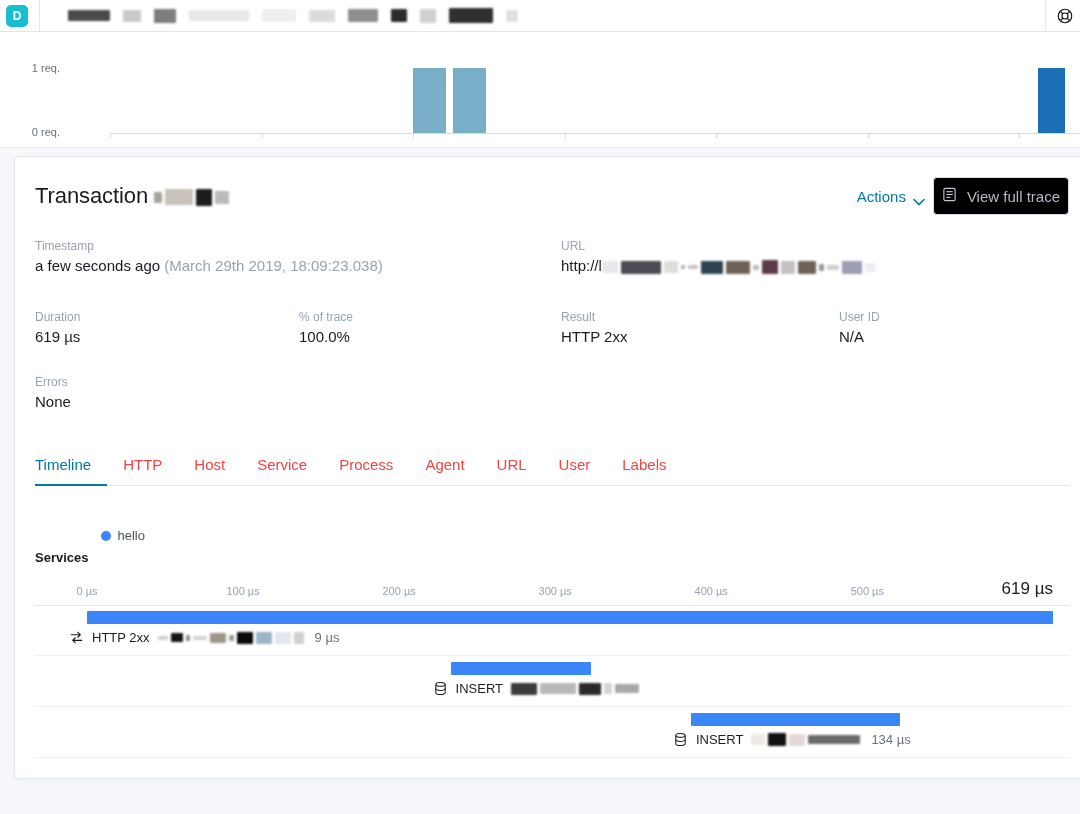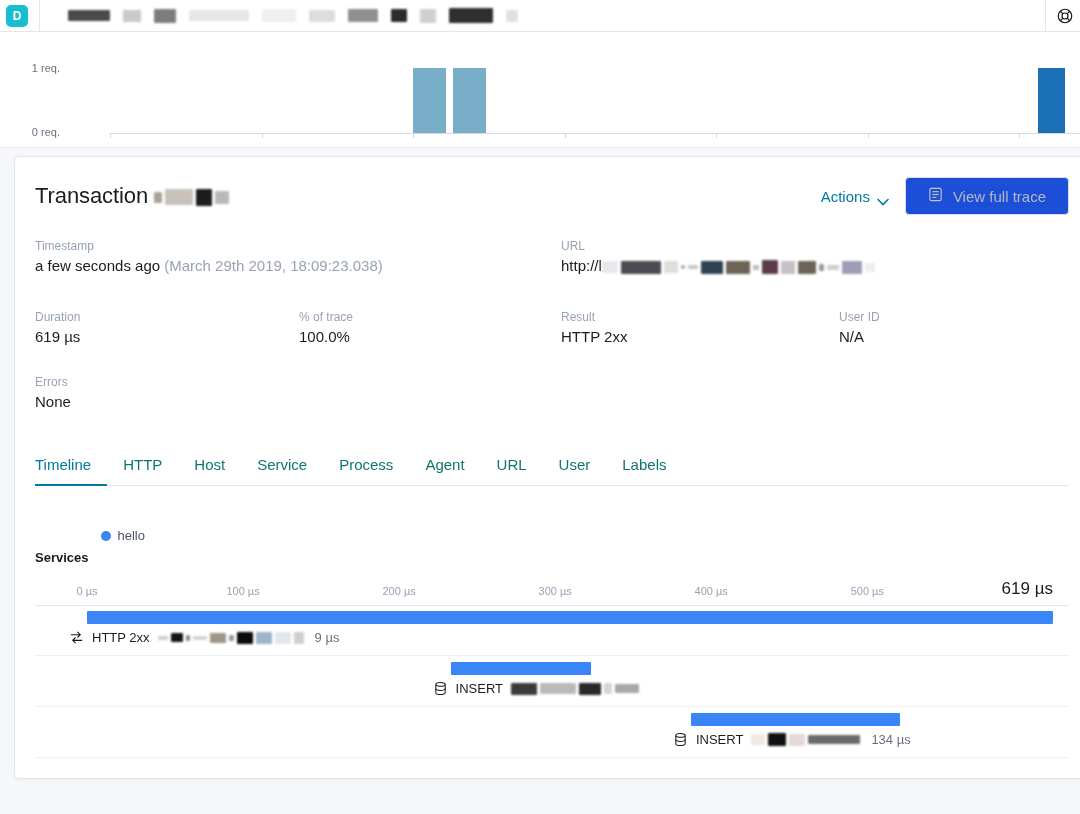--- a/index.html
+++ b/index.html
@@ -50,46 +50,46 @@
 
   
   .card {
     position:absolute; left:14px; top:156px; right:-10px;
     background:#ffffff; border:1px solid #e3e6ed; border-radius:5px;
     box-shadow:0 1px 3px rgba(50,60,80,.05);
     padding:20px;
   }
   .card-head { display:flex; align-items:center; }
   .tx-title { font-size:22px; font-weight:400; color:#1a1c21; letter-spacing:-.1px; }
-  .head-right { margin-left:auto; display:flex; align-items:center; gap:16px; }
+  .head-right { margin-left:auto; display:flex; align-items:center; gap:8px; }
   .actions-btn {
     color:#0079a5; font-size:15px; display:flex; align-items:center; gap:7px; cursor:pointer;
   }
   .chev { width:12px; height:8px; }
   .trace-btn {
     border:1px solid #d8dce3; border-radius:4px; height:38px;
-    display:flex; align-items:center; gap:10px; padding:0 22px;
-    color:#b3b9c4; font-size:15px; background:#1d4ed8; cursor:default;
+    display:flex; align-items:center; gap:10px; padding:0 8px;
+    color:#b3b9c4; font-size:15px; background:#000000; cursor:default;
     white-space:nowrap;
   }
 
   
   .meta-row { display:flex; margin-top:24px; }
   .meta-col { }
   .mlabel { font-size:12px; color:#98a2b3; margin-bottom:4px; }
   .mvalue { font-size:15px; color:#1a1c21; }
   .mvalue .muted { color:#98a2b3; }
 
   
   .tabs {
     display:flex; gap:0; margin-top:40px;
     border-bottom:1px solid #e3e6ed;
   }
   .tab {
-    font-size:15px; color:#0f766e; padding:6px 16px 12px 16px;
+    font-size:15px; color:#ef4444; padding:6px 16px 12px 16px;
     cursor:pointer; position:relative;
   }
   .tab:first-child { padding-left:0; margin-left:0; }
   .tab.active { color:#0079a5; }
   .tab.active:after {
     content:""; position:absolute; left:0; right:16px; bottom:-1px;
     height:2px; background:#0079a5;
   }
   .tab:first-child.active:after { right:0; }
 

